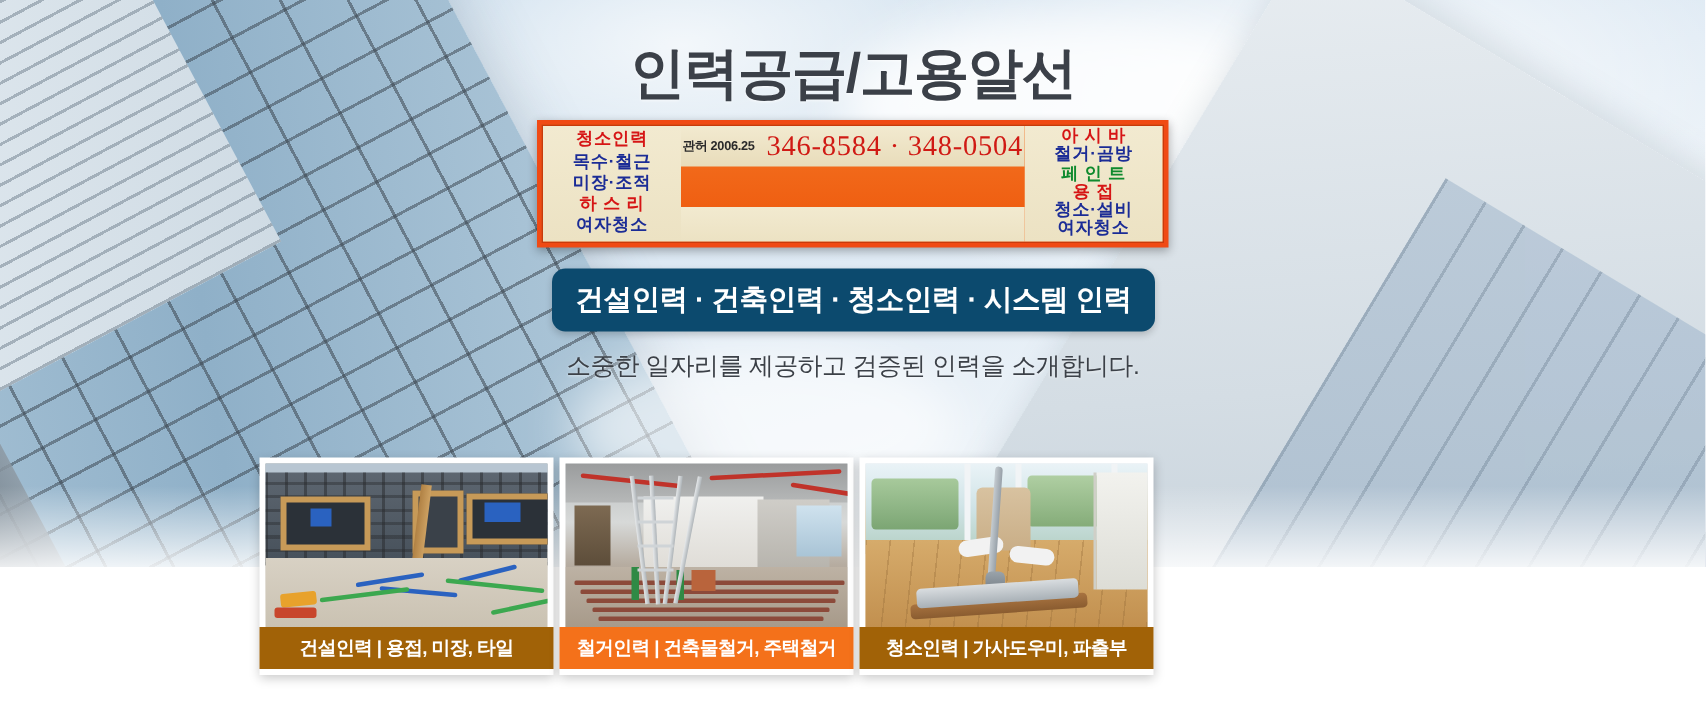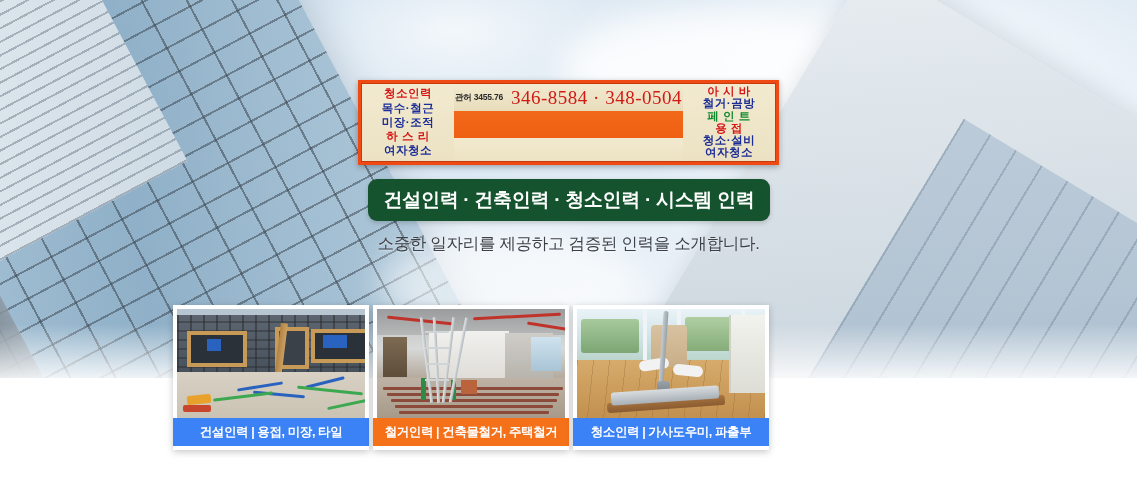--- a/index.html
+++ b/index.html
@@ -119,21 +119,21 @@
   .sign-bot{
     height:27px;display:flex;align-items:center;justify-content:center;gap:8px;
     background:linear-gradient(180deg,#f2ead0,#e8dcba);
   }
   .sign-since{font-size:8.5px;font-weight:bold;color:#2a2a2a;letter-spacing:-.2px;}
   .sign-tel{font-size:19px;font-weight:normal;color:#d01a14;letter-spacing:.5px;font-family:"Liberation Serif",serif;}
 
   
   .pill{
     position:absolute;left:368px;top:179px;width:402px;height:42px;
-    background:#14532d;border-radius:9px;
+    background:#0c4a6e;border-radius:9px;
     display:flex;align-items:center;justify-content:center;
     box-shadow:0 2px 5px rgba(0,0,0,.18);
   }
   .pill span{color:#fff;font-size:19px;font-weight:bold;letter-spacing:-.3px;}
 
   
   .subtitle{
     position:absolute;left:0;top:233px;width:1137px;text-align:center;
     font-size:16.5px;color:#3c4148;font-weight:500;letter-spacing:-.3px;
     text-shadow:0 1px 2px rgba(255,255,255,.6);
@@ -147,21 +147,21 @@
   .card{
     width:196px;background:#fff;padding:4px 4px 0 4px;box-sizing:border-box;
     box-shadow:0 2px 7px rgba(0,0,0,.22);display:flex;flex-direction:column;
   }
   .card .photo{width:100%;height:109px;position:relative;overflow:hidden;}
   .card .cap{
     height:28px;display:flex;align-items:center;justify-content:center;
     color:#fff;font-size:12.5px;font-weight:bold;letter-spacing:-.4px;white-space:nowrap;
     margin:0 -4px;
   }
-  .cap-blue{background:#3b82f6;}
+  .cap-blue{background:#a16207;}
   .cap-orange{background:#f4711a;}
 
   
   .p1{background:linear-gradient(180deg,#8e9aa3 0%,#6f7a84 42%,#c9c2b6 62%,#ded7cb 100%);}
   .p1 .wall{position:absolute;left:0;top:6px;width:100%;height:62px;
     background:
       repeating-linear-gradient(90deg,rgba(40,42,45,.5) 0 2px,rgba(0,0,0,0) 2px 13px),
       repeating-linear-gradient(0deg,rgba(40,42,45,.42) 0 2px,rgba(0,0,0,0) 2px 9px),
       linear-gradient(180deg,#5d6670,#46505a);}
   .p1 .sky1{position:absolute;left:0;top:0;width:100%;height:8px;background:#b8c6d2;}
@@ -299,35 +299,36 @@
     <div class="tower-edge"></div>
     <div class="cloud c1"></div>
     <div class="cloud c2"></div>
     <div class="cloud c3"></div>
     <div class="cloud c4"></div>
     <div class="tower-b"></div>
     <div class="tower-b2"></div>
     <div class="bg-fade"></div>
   </div>
 
+  <div class="headline">인력공급/고용알선</div>
 
   <div class="sign">
     <div class="sign-inner">
 
       <div class="sign-col">
         <div class="ln red">청소인력</div>
         <div class="ln blue">목수·철근</div>
         <div class="ln blue">미장·조적</div>
         <div class="ln red">하 스 리</div>
         <div class="ln blue">여자청소</div>
       </div>
 
       <div class="sign-mid">
         <div class="sign-bot">
-          <div class="sign-since">관허 3455.76</div>
+          <div class="sign-since">관허 2006.25</div>
           <div class="sign-tel">346-8584 · 348-0504</div>
         </div>
       </div>
 
       <div class="sign-col">
         <div class="ln red">아 시 바</div>
         <div class="ln blue">철거·곰방</div>
         <div class="ln green">페 인 트</div>
         <div class="ln red">용     접</div>
         <div class="ln blue">청소·설비</div>

